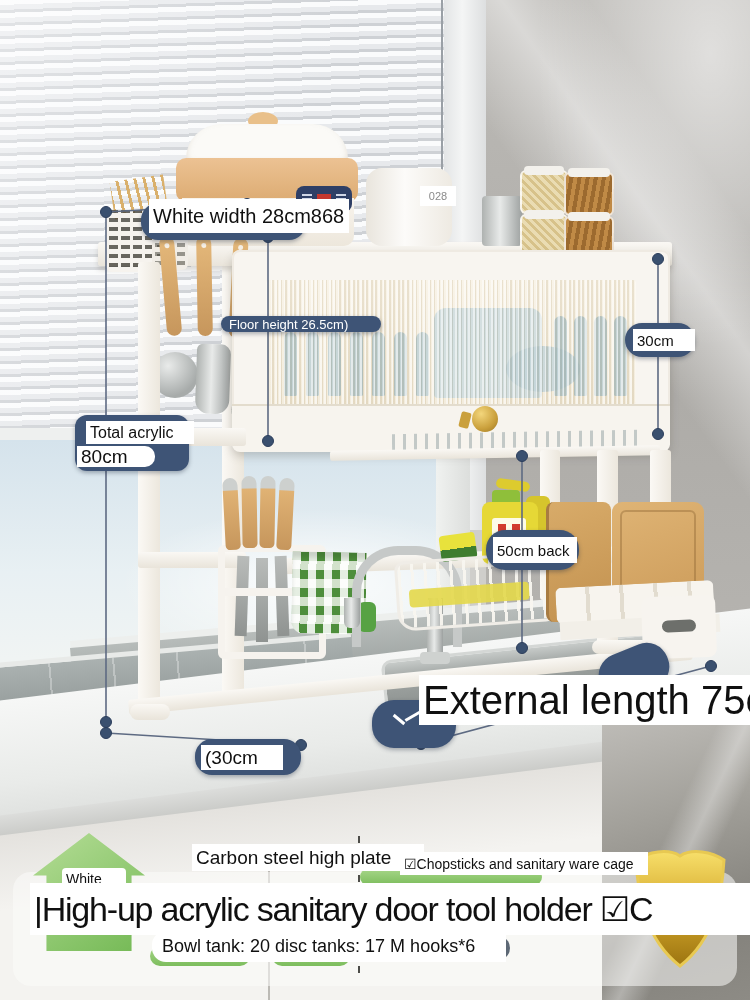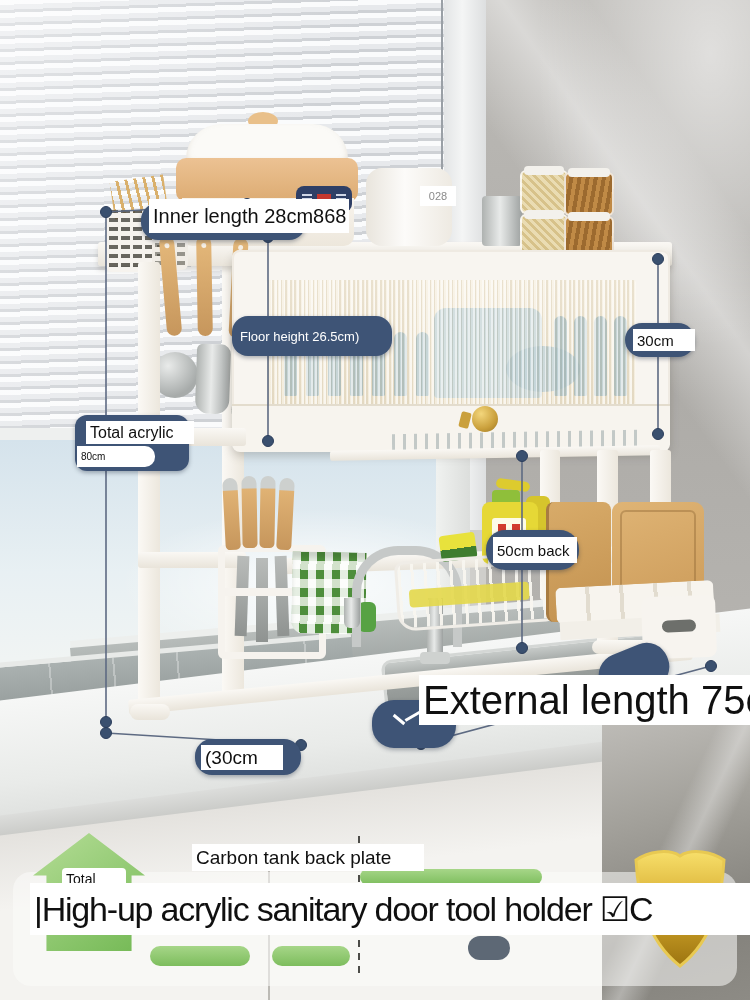--- a/index.html
+++ b/index.html
@@ -197,37 +197,37 @@
       <circle cx="522" cy="648" r="5.5"></circle>
         <circle cx="106" cy="733" r="5.5"></circle>
       <circle cx="301" cy="745" r="5.5"></circle>
         <circle cx="421" cy="744" r="5.5"></circle>
       <circle cx="711" cy="666" r="5.5"></circle>
     </g>
   </svg>
 
   <div class="pill" style="left:141px;top:203px;width:165px;height:37px"></div>
   <div class="band" style="left:149px;top:199px;width:192px;height:34px;font-size:20px">
-      <span>Inner length 28cm868</span>
-    </div>
-
-  <div class="pill-label" style="left:232px;top:316px;width:144px;height:40px;font-size:13px">
+      <span>White width 28cm868</span>
+    </div>
+
+  <div class="pill-label" style="left:221px;top:316px;width:144px;height:16px;font-size:13px">
       <span>Floor height 26.5cm)</span>
     </div>
 
   <div class="pill" style="left:625px;top:323px;width:70px;height:34px"></div>
   <div class="band" style="left:633px;top:329px;width:54px;height:22px;font-size:15px">
       <span>30cm</span>
     </div>
 
   <div class="pill" style="left:75px;top:415px;width:114px;height:56px;border-radius:12px"></div>
   <div class="band" style="left:86px;top:421px;width:100px;height:23px;font-size:16px">
       <span>Total acrylic</span>
     </div>
-  <div class="band" style="left:77px;top:446px;width:70px;height:21px;font-size:10px;border-radius:0 10px 10px 0">
+  <div class="band" style="left:77px;top:446px;width:70px;height:21px;font-size:19px;border-radius:0 10px 10px 0">
       <span>80cm</span>
     </div>
 
   <div class="pill" style="left:486px;top:530px;width:93px;height:40px;border-radius:19px"></div>
   <div class="band" style="left:493px;top:537px;width:76px;height:26px;font-size:15px">
       <span>50cm back</span>
     </div>
 
   <div class="pill" style="left:195px;top:739px;width:106px;height:36px"></div>
   <div class="band" style="left:201px;top:745px;width:74px;height:25px;font-size:19px">
@@ -255,22 +255,28 @@
     </linearGradient>
       </defs>
     <path d="M52 10 C40 2 20 6 8 14 C10 48 16 92 52 120 C88 92 94 48 96 14 C84 6 64 2 52 10 Z" fill="url(#gold)" stroke="#e8c952" stroke-width="3"></path>
   </svg>
   <div class="gpill" style="left:360px;top:869px;width:182px;height:16px"></div>
   <div class="gpill" style="left:150px;top:946px;width:100px;height:20px"></div>
   <div class="gpill" style="left:272px;top:946px;width:78px;height:20px"></div>
   <div class="a" style="left:468px;top:936px;width:42px;height:24px;background:#5d6875;border-radius:12px"></div>
 
   <div class="band" style="left:62px;top:868px;width:56px;height:22px;font-size:14px;border-radius:4px">
-      <span>Total</span>
+      <span>White</span>
     </div>
   <div class="band" style="left:192px;top:844px;width:224px;height:27px;font-size:19px">
-      <span>Carbon tank back plate</span>
+      <span>Carbon steel high plate</span>
+    </div>
+  <div class="band" style="left:400px;top:852px;width:240px;height:23px;font-size:14px">
+      <span>☑Chopsticks and sanitary ware cage</span>
     </div>
   <div class="band" style="left:30px;top:883px;width:760px;height:52px;font-size:34px;letter-spacing:-1.2px">
       <span>|High-up acrylic sanitary door tool holder ☑C</span>
     </div>
+  <div class="band" style="left:152px;top:931px;width:340px;height:31px;font-size:18px;border-radius:14px 0 0 14px;padding-left:10px">
+      <span>Bowl tank: 20 disc tanks: 17 M hooks*6</span>
+    </div>
 
 </div>
 
 </body></html>

